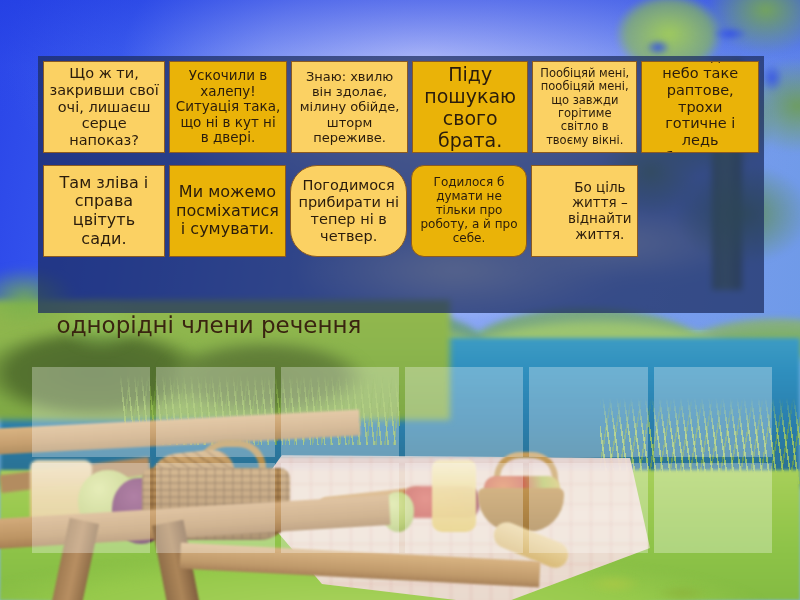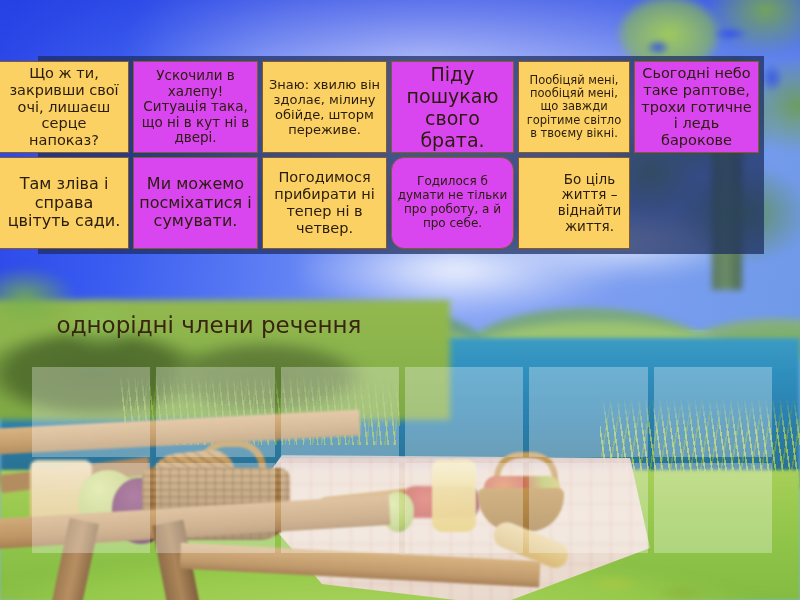--- a/index.html
+++ b/index.html
@@ -322,28 +322,27 @@
       radial-gradient(ellipse 36px 12px at 68% 55%, rgba(140,180,60,0.85) 0%, rgba(0,0,0,0) 72%);
     filter: blur(2px);
   }
 
   
   #tiles-panel {
     position: absolute;
     left: 38px;
     top: 56px;
     width: 726px;
-    height: 198px;
+    height: 257px;
     background: rgba(28, 44, 96, 0.72);
     box-sizing: border-box;
     padding: 5px;
     display: flex;
     flex-direction: column;
-    gap: 4px;
-    align-items: flex-end;
+    gap: 12px;
   }
   .tile-row {
     display: flex;
     gap: 4px;
     height: 92px;
   }
   .tile {
     border: 1px solid #8a5a22;
     box-sizing: border-box;
     display: flex;
@@ -351,33 +350,33 @@
     justify-content: center;
     text-align: center;
     color: #2a1c0c;
     padding: 2px 5px;
     line-height: 1.16;
     overflow: hidden;
     cursor: pointer;
     font-family: "DejaVu Sans", "Liberation Sans", sans-serif;
   }
   .tile.yellow { background: #fbd163; }
-  .tile.orange { background: #d946ef; }
+  .tile.orange { background: #eab308; }
 
   
   .t1  { width: 130px; font-size: 14.5px; }
   .t2  { width: 125px; font-size: 13.5px; }
   .t3  { width: 125px; font-size: 13px; }
   .t4  { width: 123px; font-size: 19px; }
   .t5  { width: 112px; font-size: 11.5px; }
   .t6  { width: 125px; font-size: 14.5px; }
 
   .b1  { width: 130px; font-size: 16px; }
   .b2  { width: 125px; font-size: 16px; }
-  .b3  { width: 125px; font-size: 14.5px; }
+  .b3  { width: 125px; font-size: 14.5px; border-radius: 27px; }
   .b4  { width: 123px; font-size: 12px; border-radius: 13px; }
   .b5  { width: 112px; font-size: 13.5px; padding-left: 36px; }
   .b6  { width: 125px; background: transparent !important; border: none !important; }
 
   
   .cat-heading {
     position: absolute;
     color: #3a2410;
     font-weight: 400;
     font-family: "DejaVu Sans", "Liberation Sans", sans-serif;

